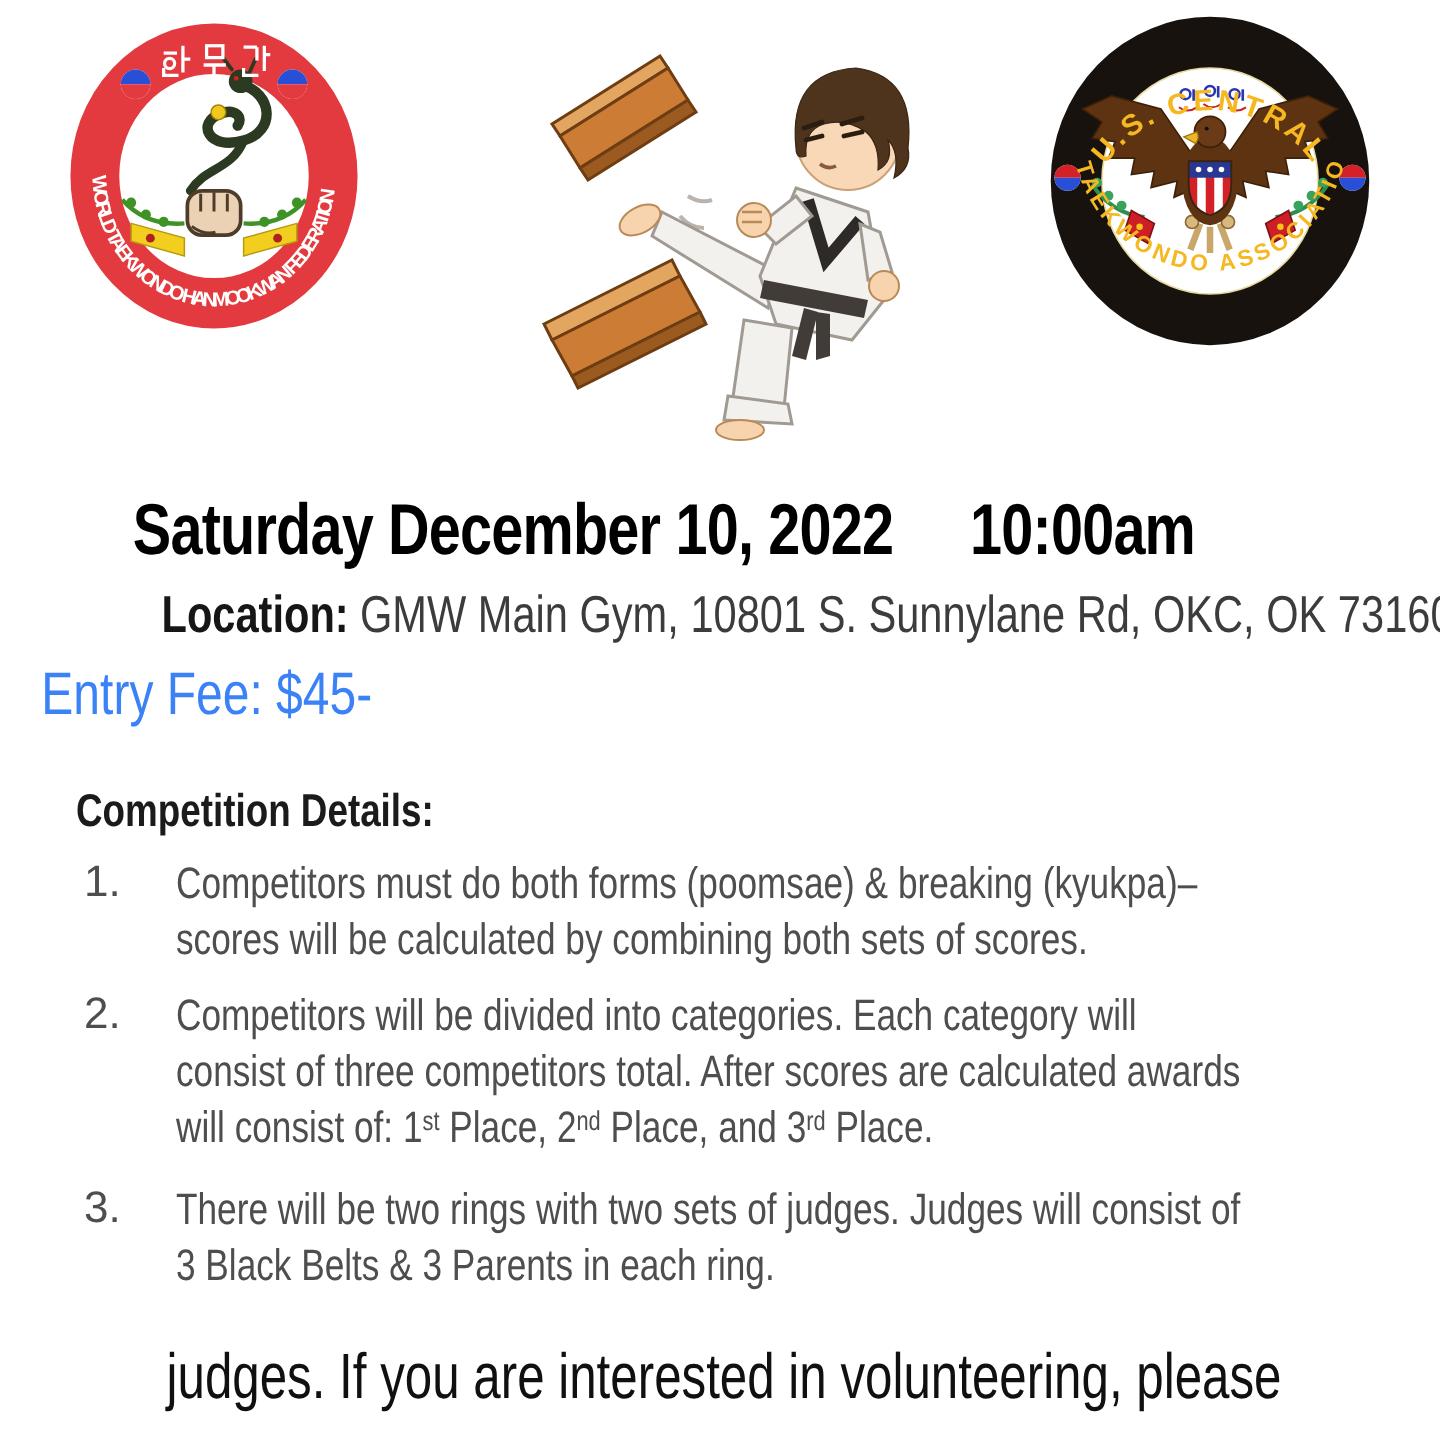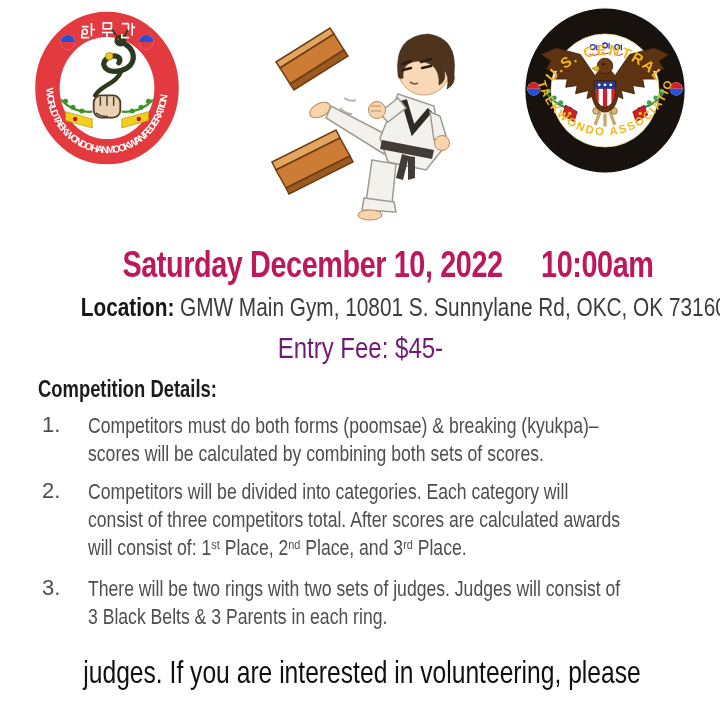--- a/index.html
+++ b/index.html
@@ -10,32 +10,32 @@
   .logo-left  { position:absolute; left:33px;  top:9px;  width:148px; height:158px; }
   .cartoon    { position:absolute; left:256px; top:22px; width:212px; height:200px; }
   .logo-right { position:absolute; left:523px; top:7px;  width:164px; height:167px; }
 
   
   .sx   { display:inline-block; white-space:nowrap; }
   .sx-c { transform:scaleX(0.80); transform-origin:50% 50%; }
   .sx-l { transform:scaleX(0.80); transform-origin:0 50%; }
   .sx-n { transform:scaleX(0.77); transform-origin:50% 50%; }
 
-  .title-row { margin-top:8px; text-align:right; font-size:36px; font-weight:bold;
-               color:#be185d; letter-spacing:-0.5px; line-height:41px; }
+  .title-row { margin-top:8px; text-align:left; font-size:36px; font-weight:bold;
+               color:#000000; letter-spacing:-0.5px; line-height:41px; }
   .title-time { margin-left:48px; }
 
   .location-row { margin-top:6px; text-align:center; font-size:26px; color:#3c3c3c;
                   line-height:33px; }
   .location-label { font-weight:bold; color:#161616; margin-right:7px; }
 
-  .fee-row { margin-top:5px; text-align:center; font-size:30px; color:#701a75;
+  .fee-row { margin-top:5px; font-size:30px; color:#3b82f6;
              line-height:38px; }
 
-  .details-heading { margin:8px 0 0 38px; font-size:23px; font-weight:bold;
+  .details-heading { margin:24px 0 0 38px; font-size:23px; font-weight:bold;
                      color:#1b1b1b; line-height:28px; }
 
   .list { margin-top:9px; font-size:22px; color:#4e4e4e; }
   .li { display:flex; padding-left:42px; margin-bottom:10px; }
   .num { flex:none; width:46px; }
   .li-lines { flex:1; }
   .li-line { line-height:28px; white-space:nowrap; }
   .sup { font-size:62%; position:relative; top:-0.45em; }
 
   .footer-note { margin-top:22px; text-align:center; font-size:32px; color:#101010;

